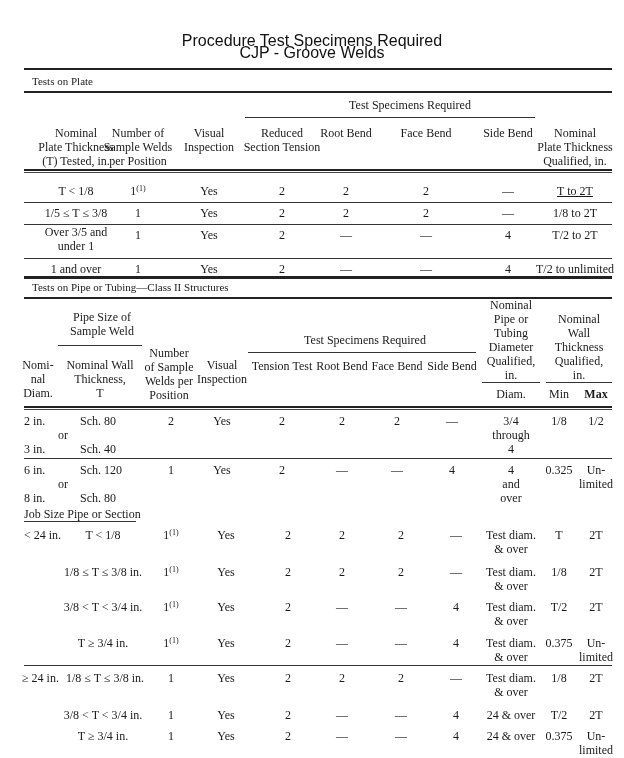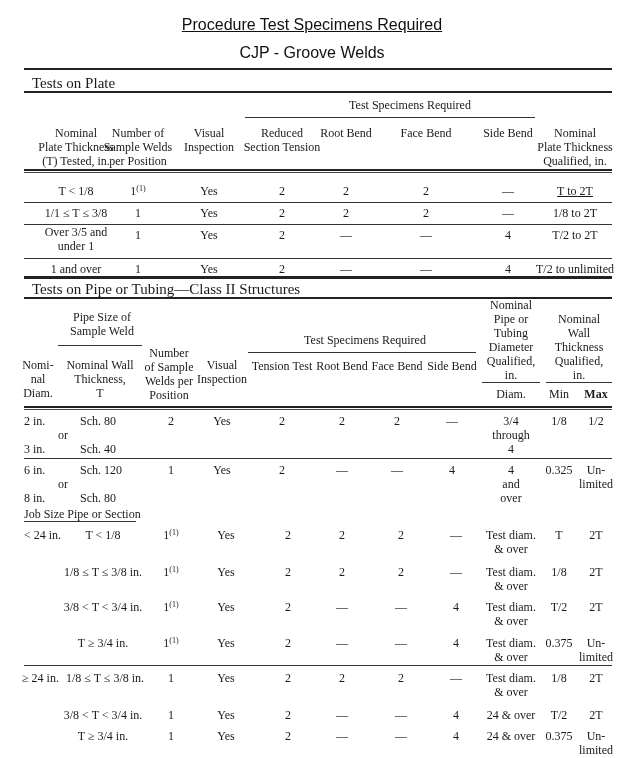--- a/index.html
+++ b/index.html
@@ -1,28 +1,28 @@
 <!DOCTYPE html>
 <html><head>
 <meta charset="utf-8">
 <style>
   html, body { margin:0; padding:0; background:#fff; }
   body { width:624px; height:758px; position:relative; overflow:hidden; color:#1a1a1a; }
   .title { position:absolute; left:0; width:624px; text-align:center; font-family:"Liberation Sans", sans-serif; font-size:16px; color:#111; }
-  .t1 { top:16px;text-decoration:underline; }
+  .t1 { top:32px; }
   .t2 { top:44px; }
   .serif { font-family:"Liberation Serif", serif; font-size:12px; }
   .abs { position:absolute; }
   .hr { position:absolute; left:24px; width:588px; background:#222; }
   .thick { height:2px; }
   .thin { height:1px; background:#444; }
   .c { text-align:center; line-height:14px; }
   .l { text-align:left; line-height:14px; }
   .sup { font-size:8px; vertical-align:top; position:relative; top:-2px; }
-  .sect { font-size:15px; }
+  .sect { font-size:11px; }
 </style>
 </head>
 <body>
 
 <div>
   <div class="title t1">Procedure Test Specimens Required</div>
   <div class="title t2">CJP - Groove Welds</div>
 
   <div class="hr thick" style="top:68px"></div>
   <div class="abs serif sect" style="left:32px;top:75px">Tests on Plate</div>
@@ -46,21 +46,21 @@
   <div id="plate-body">
       <div class="abs serif c" style="left: 26px; top: 184px; width: 100px;"><span>T &lt; 1/8</span></div>
       <div class="abs serif c" style="left: 102px; top: 184px; width: 72px;"><span>1</span><span class="sup">(1)</span></div>
       <div class="abs serif c" style="left: 178px; top: 184px; width: 62px;"><span>Yes</span></div>
       <div class="abs serif c" style="left: 240px; top: 184px; width: 84px;"><span>2</span></div>
       <div class="abs serif c" style="left: 318px; top: 184px; width: 56px;"><span>2</span></div>
       <div class="abs serif c" style="left: 390px; top: 184px; width: 72px;"><span>2</span></div>
       <div class="abs serif c" style="left: 480px; top: 184px; width: 56px;"><span>—</span></div>
       <div class="abs serif c" style="left: 532px; top: 184px; width: 86px; text-decoration: underline;"><span>T to 2T</span></div>
       <div class="abs" style="left: 24px; top: 202px; width: 588px; height: 1px; background: rgb(51, 51, 51);"></div>
-      <div class="abs serif c" style="left: 26px; top: 206px; width: 100px;"><span>1/1 ≤ T ≤ 3/8</span></div>
+      <div class="abs serif c" style="left: 26px; top: 206px; width: 100px;"><span>1/5 ≤ T ≤ 3/8</span></div>
       <div class="abs serif c" style="left: 102px; top: 206px; width: 72px;"><span>1</span></div>
       <div class="abs serif c" style="left: 178px; top: 206px; width: 62px;"><span>Yes</span></div>
       <div class="abs serif c" style="left: 240px; top: 206px; width: 84px;"><span>2</span></div>
       <div class="abs serif c" style="left: 318px; top: 206px; width: 56px;"><span>2</span></div>
       <div class="abs serif c" style="left: 390px; top: 206px; width: 72px;"><span>2</span></div>
       <div class="abs serif c" style="left: 480px; top: 206px; width: 56px;"><span>—</span></div>
       <div class="abs serif c" style="left: 532px; top: 206px; width: 86px;"><span>1/8 to 2T</span></div>
       <div class="abs" style="left: 24px; top: 224px; width: 588px; height: 1px; background: rgb(51, 51, 51);"></div>
       <div class="abs serif c" style="left: 26px; top: 225px; width: 100px;"><span>Over 3/5 and</span><br><span>under 1</span></div>
       <div class="abs serif c" style="left: 102px; top: 228px; width: 72px;"><span>1</span></div>

